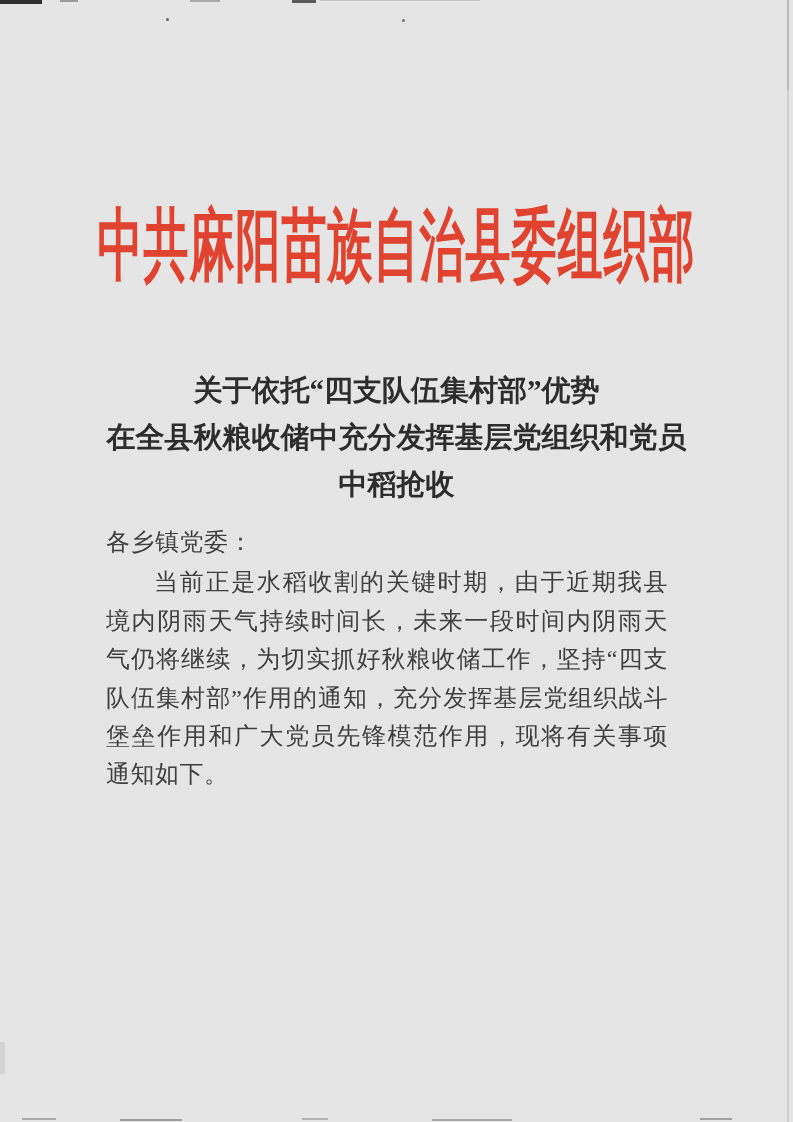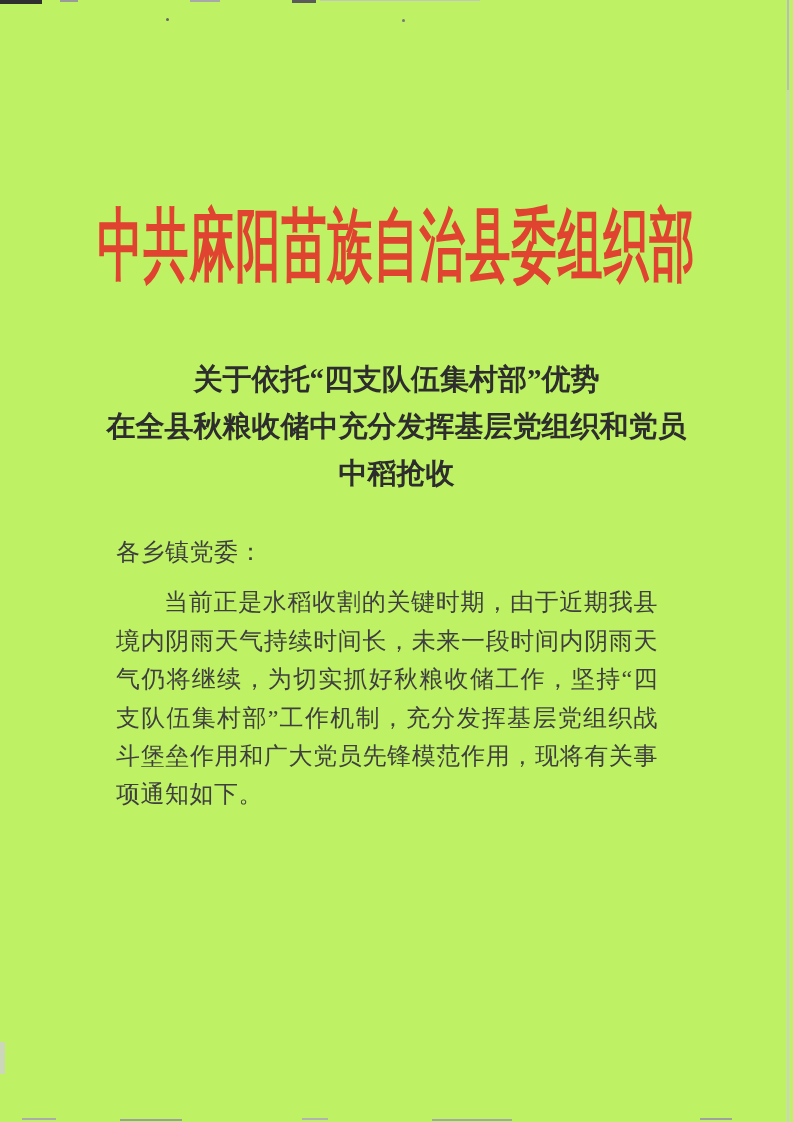--- a/index.html
+++ b/index.html
@@ -4,21 +4,21 @@
 <style>
   html, body {
     margin: 0;
     padding: 0;
     background: #ffffff;
   }
   .page {
     position: relative;
     width: 793px;
     height: 1122px;
-    background: #bef264;
+    background: #e5e5e5;
     overflow: hidden;
     font-family: "Liberation Serif", serif;
   }
 
   
   .red-header {
     position: absolute;
     top: 205px;
     left: 0;
     width: 100%;
@@ -29,21 +29,21 @@
     line-height: 46px;
     letter-spacing: 1px;
     transform: scaleY(1.75);
     transform-origin: center top;
     white-space: nowrap;
   }
 
   
   .doc-title {
     position: absolute;
-    top: 356px;
+    top: 367px;
     left: 0;
     width: 100%;
     text-align: center;
     color: #2d2d2d;
     font-size: 29px;
     font-weight: bold;
     line-height: 47px;
     letter-spacing: 0px;
   }
 
@@ -52,21 +52,21 @@
     position: absolute;
     top: 521px;
     left: 104px;
     width: 566px;
     color: #3f3f3f;
     font-size: 24px;
     line-height: 38.4px;
     letter-spacing: 0.5px;
     text-align: justify;
   }
-  .body-text p { margin: 12px; padding: 0; }
+  .body-text p { margin: 2px; padding: 0; }
   .para { text-indent: 2em; }
   .section-heading {
     font-weight: bold;
     color: #222222;
     font-family: "Liberation Sans", sans-serif;
   }
 
   
   .artifact { position: absolute; pointer-events: none; }
   .scan-line-right { top: 0; right: 4px; width: 2px; height: 1122px; background: #ccd0d3; }
@@ -109,16 +109,16 @@
   <div class="red-header">中共麻阳苗族自治县委组织部</div>
 
   <div class="doc-title">
     <div class="title-line">关于依托“四支队伍集村部”优势</div>
     <div class="title-line">在全县秋粮收储中充分发挥基层党组织和党员</div>
     <div class="title-line">中稻抢收</div>
   </div>
 
   <div class="body-text">
     <p class="salutation">各乡镇党委：</p>
-    <p class="para">当前正是水稻收割的关键时期，由于近期我县境内阴雨天气持续时间长，未来一段时间内阴雨天气仍将继续，为切实抓好秋粮收储工作，坚持“四支队伍集村部”工作机制，充分发挥基层党组织战斗堡垒作用和广大党员先锋模范作用，现将有关事项通知如下。</p>
+    <p class="para">当前正是水稻收割的关键时期，由于近期我县境内阴雨天气持续时间长，未来一段时间内阴雨天气仍将继续，为切实抓好秋粮收储工作，坚持“四支队伍集村部”作用的通知，充分发挥基层党组织战斗堡垒作用和广大党员先锋模范作用，现将有关事项通知如下。</p>
   </div>
 
 </div>
 
 </body></html>

